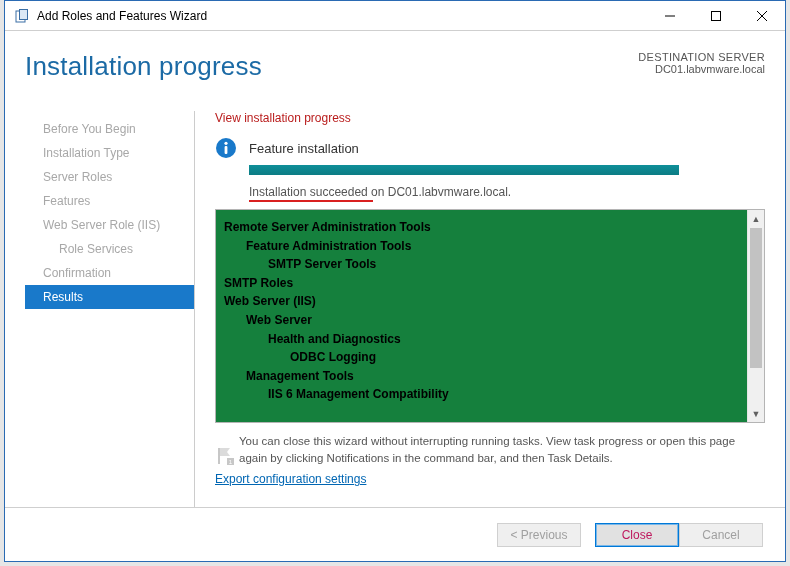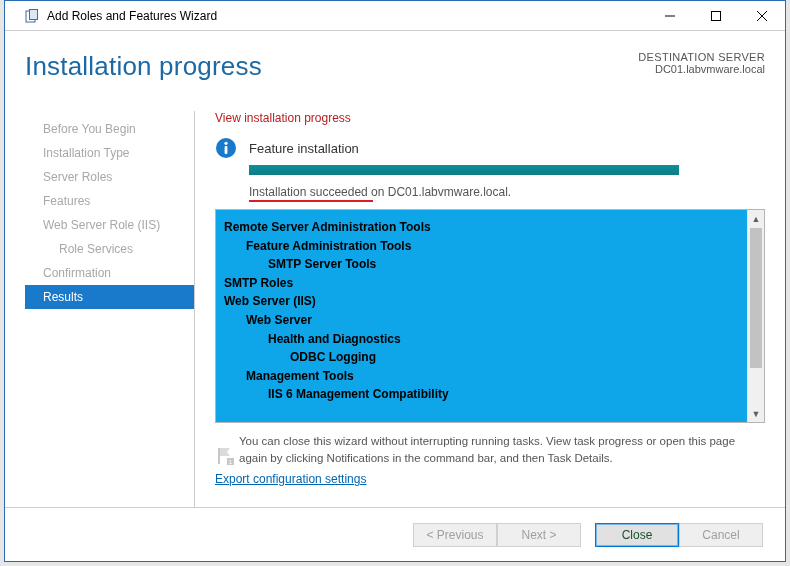--- a/index.html
+++ b/index.html
@@ -18,21 +18,21 @@
     left: 4px; top: 0;
     width: 782px; height: 562px;
     background: #fff;
     border: 1px solid #2a6ab3;
   }
   .titlebar {
     height: 30px;
     border-bottom: 1px solid #cfcfcf;
     display: flex;
     align-items: center;
-    padding-left: 20px;
+    padding-left: 10px;
   }
   .titlebar .icon { width:16px; height:16px; margin-right:6px; }
   .title-text { font-size:12px; color:#000; flex:1; }
   .winbtns { display:flex; height:100%; }
   .winbtn {
     width:46px;
     display:flex; align-items:center; justify-content:center;
     color:#000;
   }
   .header-row {
@@ -101,21 +101,21 @@
     width: 124px;
     border-bottom: 2px solid #d92020;
     bottom: -3px;
   }
   .feature-box {
     margin-left: 0;
     border: 1px solid #b4b4b4;
     height: 214px;
     position: relative;
     overflow: hidden;
-    background:#0ea5e9;
+    background:#15803d;
     font-size: 12px;
   }
   .feature-inner {
     position:absolute;
     left:8px; top:8px; right:20px; bottom:4px;
     overflow:hidden;
     line-height: 1.55;
   }
   .feature-inner .b { font-weight:600; color:#000; }
   .feature-inner .lvl1 { padding-left: 0; }
@@ -150,21 +150,21 @@
     background:#fff;
     display:flex; align-items:center; justify-content:flex-end;
     padding-right:22px; gap:0;
   }
   .btn {
     width:84px; height:24px;
     background:#e1e1e1;
     border:1px solid #adadad;
     font-size:12px;
     display:flex; align-items:center; justify-content:center;
-    color:#14532d;
+    color:#be185d;
   }
   .btn.disabled { color:#a0a0a0; background:#efefef; border-color:#d0d0d0; }
   .btn.default { border:1px solid #0078d7; box-shadow:0 0 0 1px #7ab7e8 inset; }
   .gap { width:14px; }
 </style>
 </head>
 <body>
 
 <div class="window">
 
@@ -264,19 +264,18 @@
         </svg>
         <div>You can close this wizard without interrupting running tasks. View task progress or open this page again by clicking Notifications in the command bar, and then Task Details.</div>
       </div>
 
       <a class="link" href="#">Export configuration settings</a>
     </div>
   </div>
 
   <div class="footer">
     <div class="btn disabled">&lt; Previous</div>
-    <div class="btn disabled">Next &gt;</div>
     <div class="gap"></div>
     <div class="btn default">Close</div>
     <div class="btn disabled">Cancel</div>
   </div>
 
 </div>
 
 </body></html>

